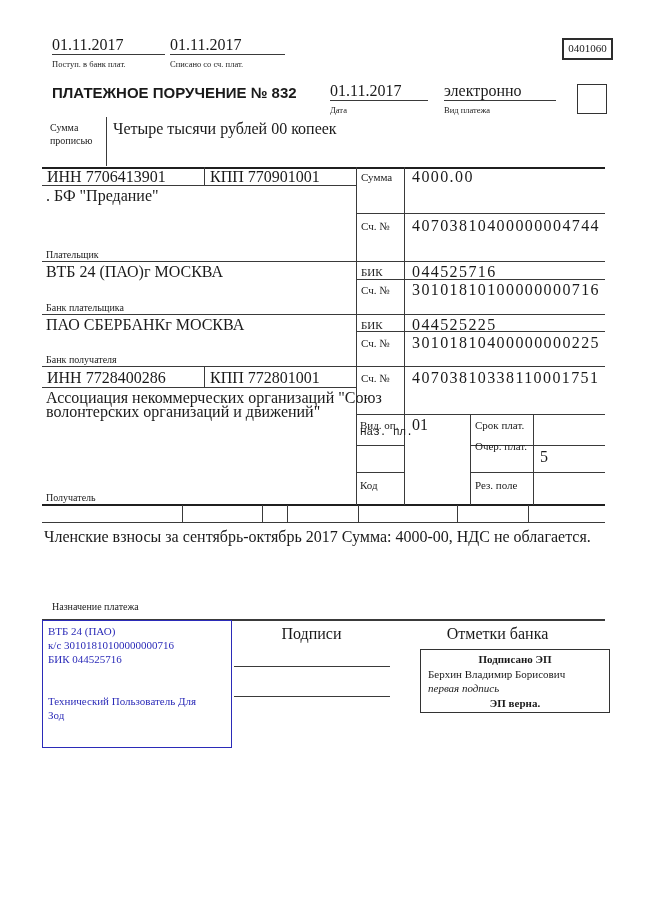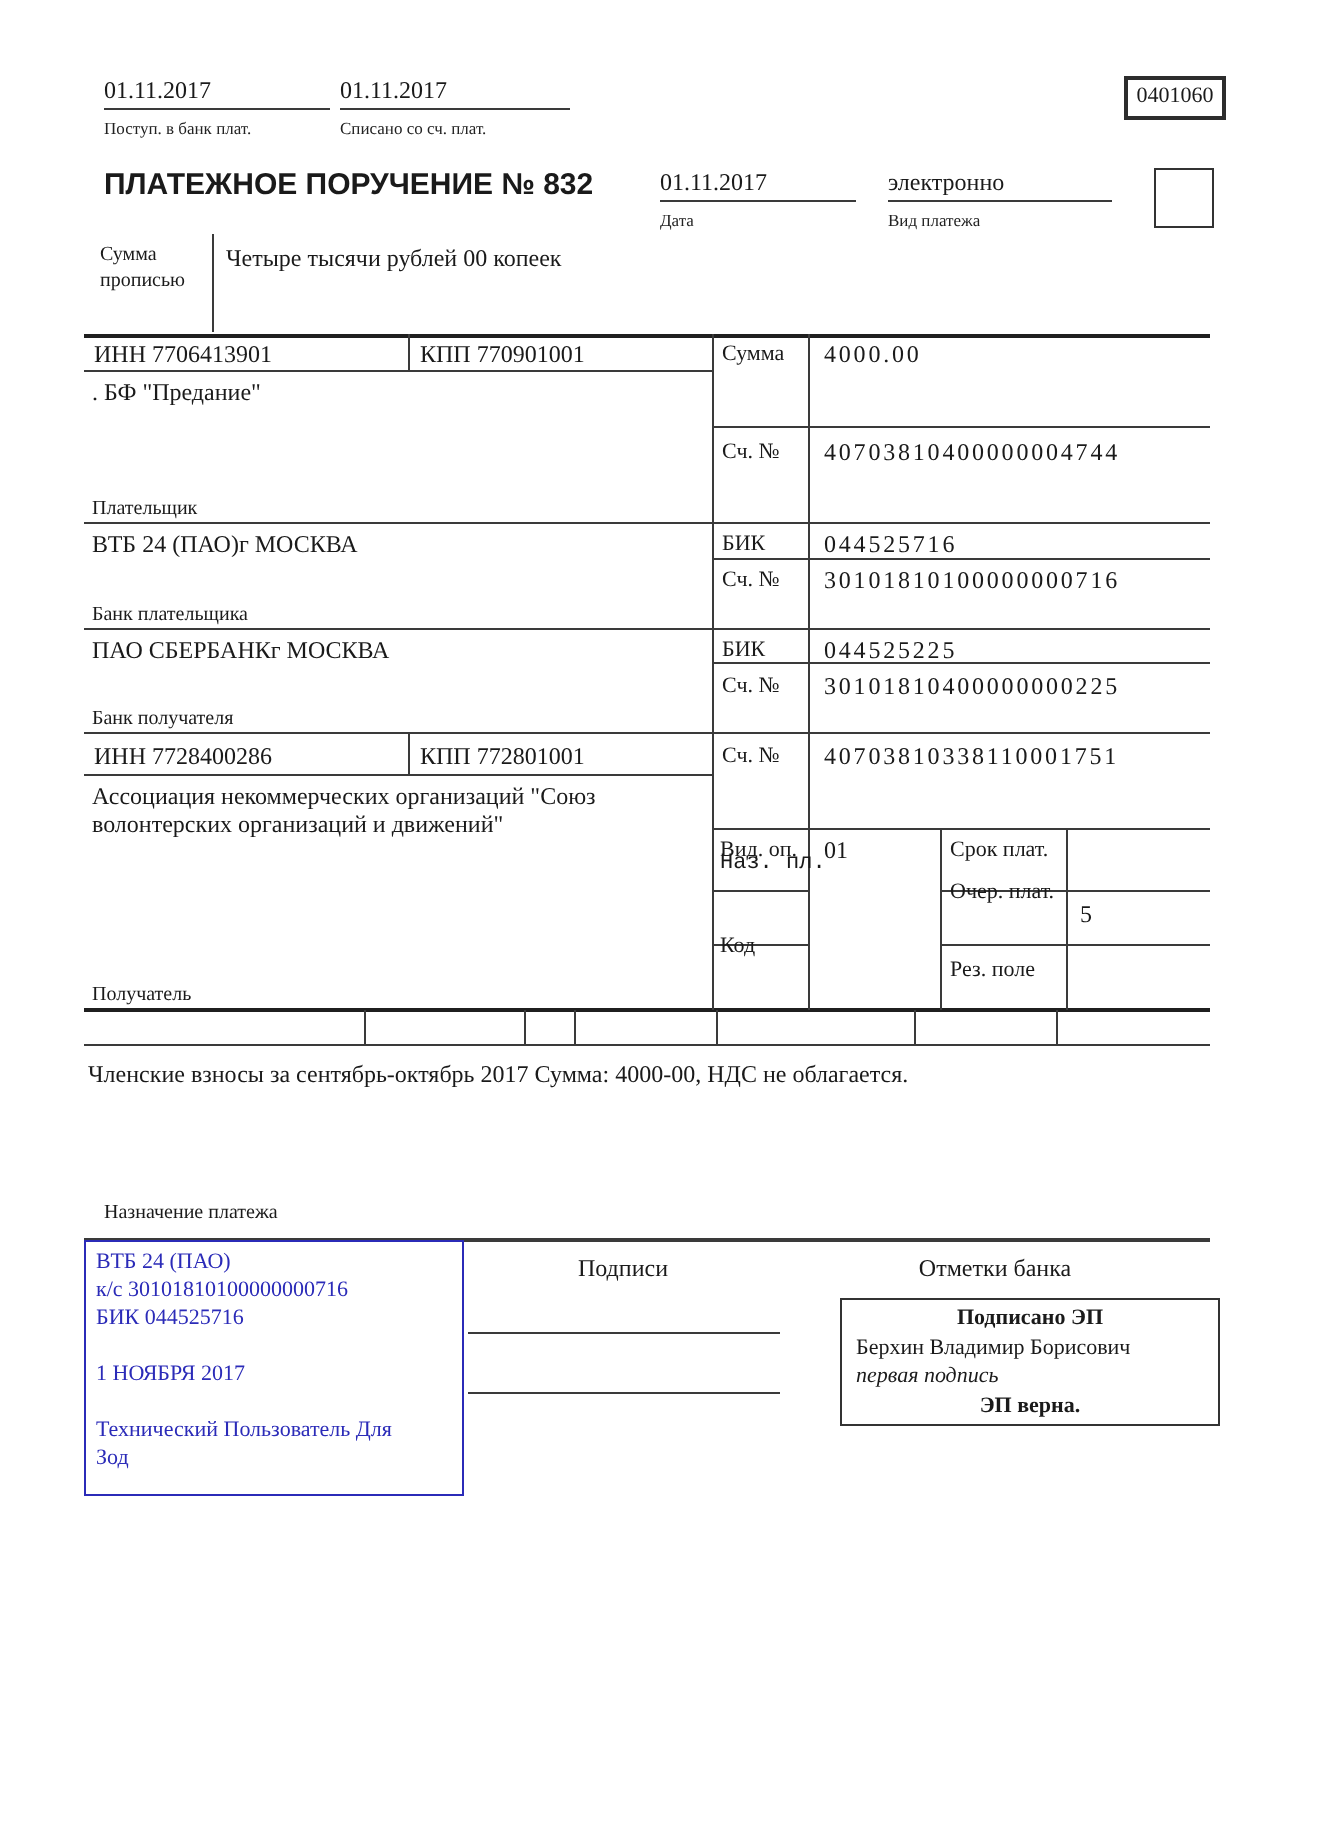--- a/index.html
+++ b/index.html
@@ -2,21 +2,21 @@
 <html><head>
 <meta charset="utf-8">
 <style>
   html,body{margin:0;padding:0;background:#e8e8e8;}
   .page{
     position:relative;width:660px;height:919px;background:#ffffff;
     font-family:"Liberation Serif", serif;color:#1a1a1a;overflow:hidden;
     margin:0 auto;box-shadow:0 0 4px rgba(0,0,0,.3);
   }
   .abs{position:absolute;}
-  .t12{font-size:12px;line-height:14px;white-space:nowrap;}
+  .t12{font-size:16px;line-height:14px;white-space:nowrap;}
   .t11{font-size:11px;line-height:13px;}
   .lbl{font-size:8.5px;line-height:10px;color:#222;white-space:nowrap;}
   .seclbl{font-size:10px;line-height:11px;white-space:nowrap;}
   .sp{letter-spacing:1.4px;}
   .hline{background:#3a3a3a;height:1px;}
   .hline2{background:#1f1f1f;height:2px;}
   .vline{background:#3a3a3a;width:1px;}
   .title{font-family:"Liberation Sans",sans-serif;font-weight:bold;font-size:15px;white-space:nowrap;}
   .codebox{border:2px solid #2d2d2d;text-align:center;font-size:11px;line-height:16px;}
   .chkbox{border:1.5px solid #333;}
@@ -121,34 +121,33 @@
   <div class="abs t12" style="left:46px;top:391px;">Ассоциация некоммерческих организаций "Союз</div>
   <div class="abs t12" style="left:46px;top:405px;">волонтерских организаций и движений"</div>
   <div class="abs seclbl" style="left:46px;top:492px;">Получатель</div>
 
   <div class="abs t11" style="left:360px;top:419px;">Вид. оп.</div>
   <div class="abs t12" style="left:412px;top:418px;">01</div>
   <div class="abs t11" style="left:475px;top:419px;width:54px;white-space:normal;">Срок плат.</div>
   <div class="abs t11" style="left:360px;top:426px;font-family:Liberation Mono, monospace;">Наз. пл.</div>
   <div class="abs t11" style="left:475px;top:440px;width:54px;white-space:normal;">Очер. плат.</div>
   <div class="abs t12" style="left:540px;top:450px;">5</div>
-  <div class="abs t11" style="left:360px;top:467px;">Код</div>
+  <div class="abs t11" style="left:360px;top:479px;">Код</div>
   <div class="abs t11" style="left:475px;top:479px;">Рез. поле</div>
 
   <div class="abs t12" style="left:44px;top:530px;">Членские взносы за сентябрь-октябрь 2017 Сумма: 4000-00, НДС не облагается.</div>
   <div class="abs seclbl" style="left:52px;top:601px;">Назначение платежа</div>
 
   <div class="abs hline" style="left:42px;top:619px;width:563px;height:1.5px;"></div>
 
   <div class="abs stamp" style="left:42px;top:620px;width:190px;height:128px;">
     <div>ВТБ 24 (ПАО)</div>
     <div>к/с 30101810100000000716</div>
     <div>БИК 044525716</div>
     <div></div>
-    <div>1 НОЯБРЯ 2017</div>
     <div></div>
     <div>Технический Пользователь Для</div>
     <div>Зод</div>
   </div>
 
   <div class="abs t12 ctr" style="left:233px;top:627px;width:157px;">Подписи</div>
   <div class="abs hline" style="left:234px;top:666px;width:156px;"></div>
   <div class="abs hline" style="left:234px;top:696px;width:156px;"></div>
 
   <div class="abs t12 ctr" style="left:390px;top:627px;width:215px;">Отметки банка</div>

